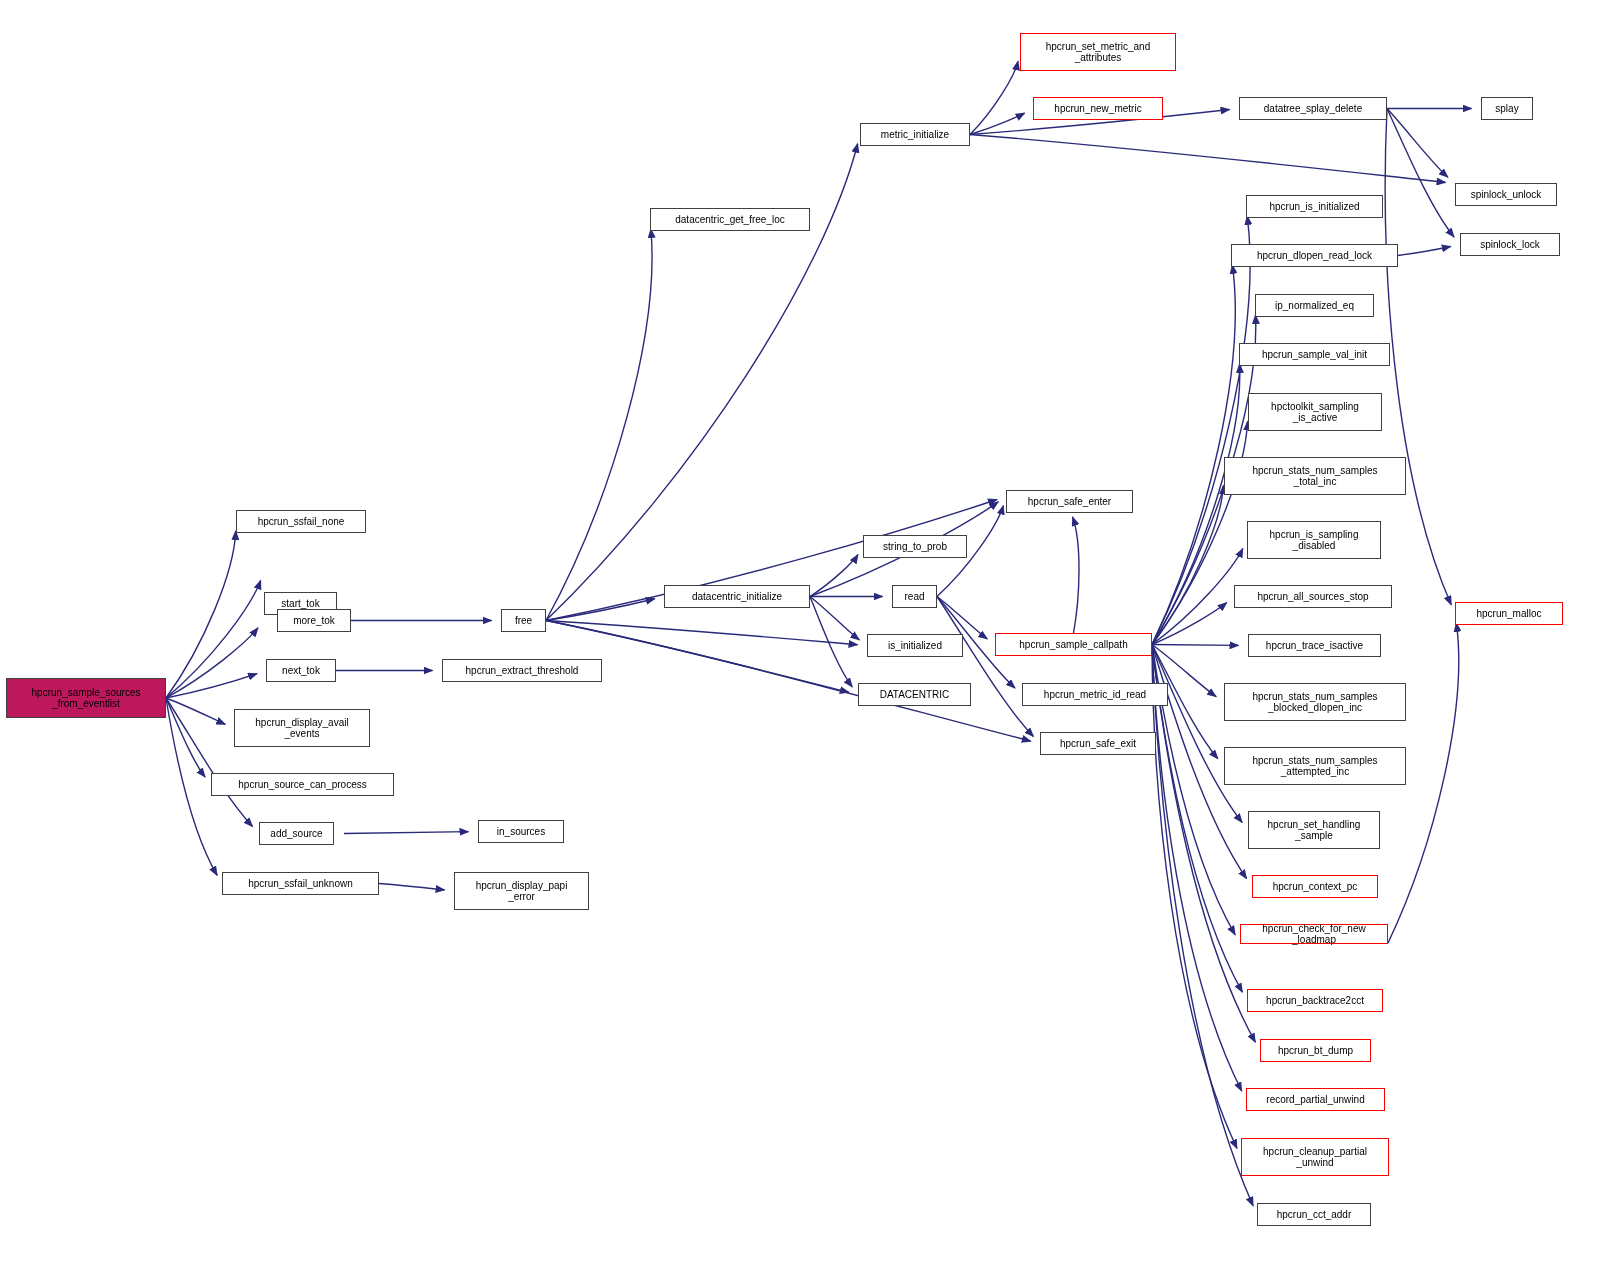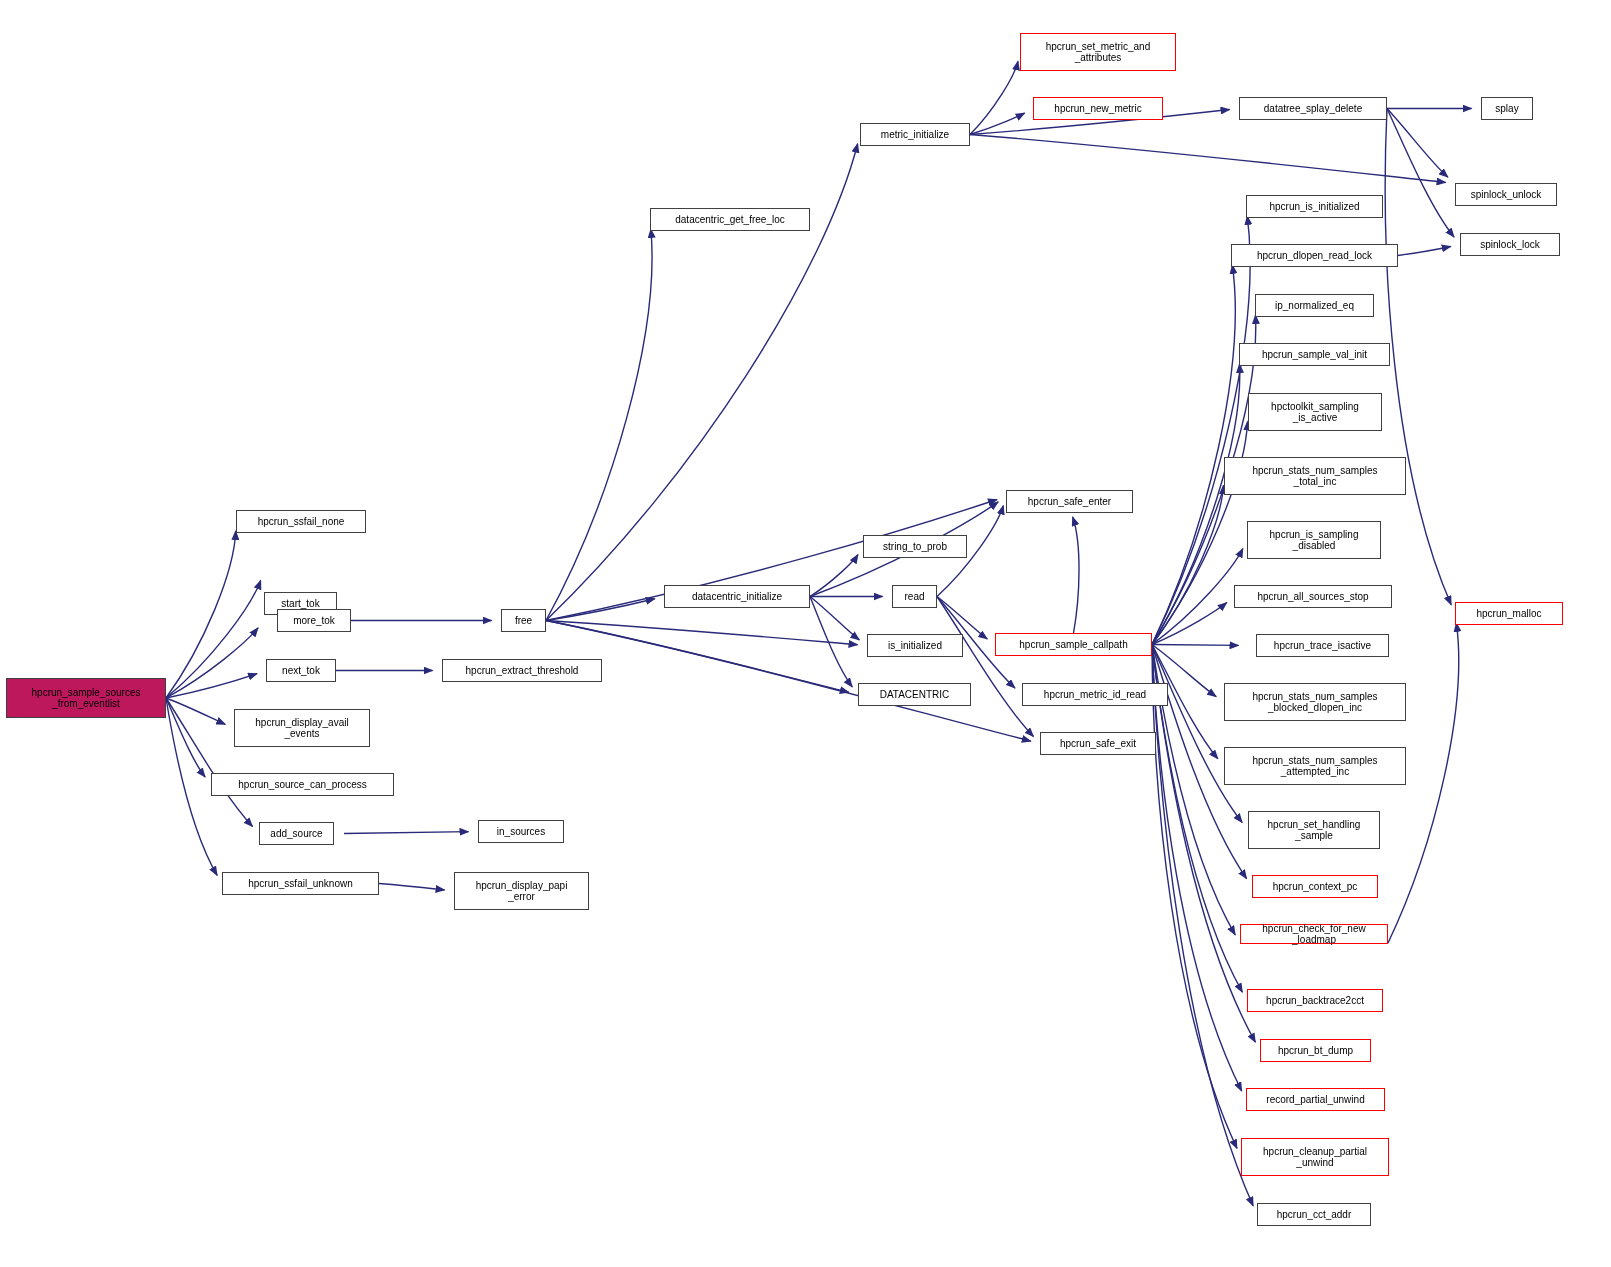--- a/index.html
+++ b/index.html
@@ -117,21 +117,21 @@
       <div class="node" style="left: 1022px; top: 683px; width: 146px; height: 23px;"><span>hpcrun_metric_id_read</span></div>
       <div class="node" style="left: 1040px; top: 732px; width: 116px; height: 23px;"><span>hpcrun_safe_exit</span></div>
       <div class="node" style="left: 1246px; top: 195px; width: 137px; height: 23px;"><span>hpcrun_is_initialized</span></div>
       <div class="node" style="left: 1231px; top: 244px; width: 167px; height: 23px;"><span>hpcrun_dlopen_read_lock</span></div>
       <div class="node" style="left: 1255px; top: 294px; width: 119px; height: 23px;"><span>ip_normalized_eq</span></div>
       <div class="node" style="left: 1239px; top: 343px; width: 151px; height: 23px;"><span>hpcrun_sample_val_init</span></div>
       <div class="node" style="left: 1248px; top: 393px; width: 134px; height: 38px;"><span><span>hpctoolkit_sampling</span><span>_is_active</span></span></div>
       <div class="node" style="left: 1224px; top: 457px; width: 182px; height: 38px;"><span><span>hpcrun_stats_num_samples</span><span>_total_inc</span></span></div>
       <div class="node" style="left: 1247px; top: 521px; width: 134px; height: 38px;"><span><span>hpcrun_is_sampling</span><span>_disabled</span></span></div>
       <div class="node" style="left: 1234px; top: 585px; width: 158px; height: 23px;"><span>hpcrun_all_sources_stop</span></div>
-      <div class="node" style="left: 1248px; top: 634px; width: 133px; height: 23px; margin-left: 8px;"><span>hpcrun_trace_isactive</span></div>
+      <div class="node" style="left: 1248px; top: 634px; width: 133px; height: 23px;"><span>hpcrun_trace_isactive</span></div>
       <div class="node" style="left: 1224px; top: 683px; width: 182px; height: 38px;"><span><span>hpcrun_stats_num_samples</span><span>_blocked_dlopen_inc</span></span></div>
       <div class="node" style="left: 1224px; top: 747px; width: 182px; height: 38px;"><span><span>hpcrun_stats_num_samples</span><span>_attempted_inc</span></span></div>
       <div class="node" style="left: 1248px; top: 811px; width: 132px; height: 38px;"><span><span>hpcrun_set_handling</span><span>_sample</span></span></div>
       <div class="node red" style="left: 1252px; top: 875px; width: 126px; height: 23px;"><span>hpcrun_context_pc</span></div>
       <div class="node red" style="left: 1240px; top: 924px; width: 148px; height: 20px;"><span><span>hpcrun_check_for_new</span><span>_loadmap</span></span></div>
       <div class="node red" style="left: 1247px; top: 989px; width: 136px; height: 23px;"><span>hpcrun_backtrace2cct</span></div>
       <div class="node red" style="left: 1260px; top: 1039px; width: 111px; height: 23px;"><span>hpcrun_bt_dump</span></div>
       <div class="node red" style="left: 1246px; top: 1088px; width: 139px; height: 23px;"><span>record_partial_unwind</span></div>
       <div class="node red" style="left: 1241px; top: 1138px; width: 148px; height: 38px;"><span><span>hpcrun_cleanup_partial</span><span>_unwind</span></span></div>
       <div class="node" style="left: 1257px; top: 1203px; width: 114px; height: 23px;"><span>hpcrun_cct_addr</span></div>

